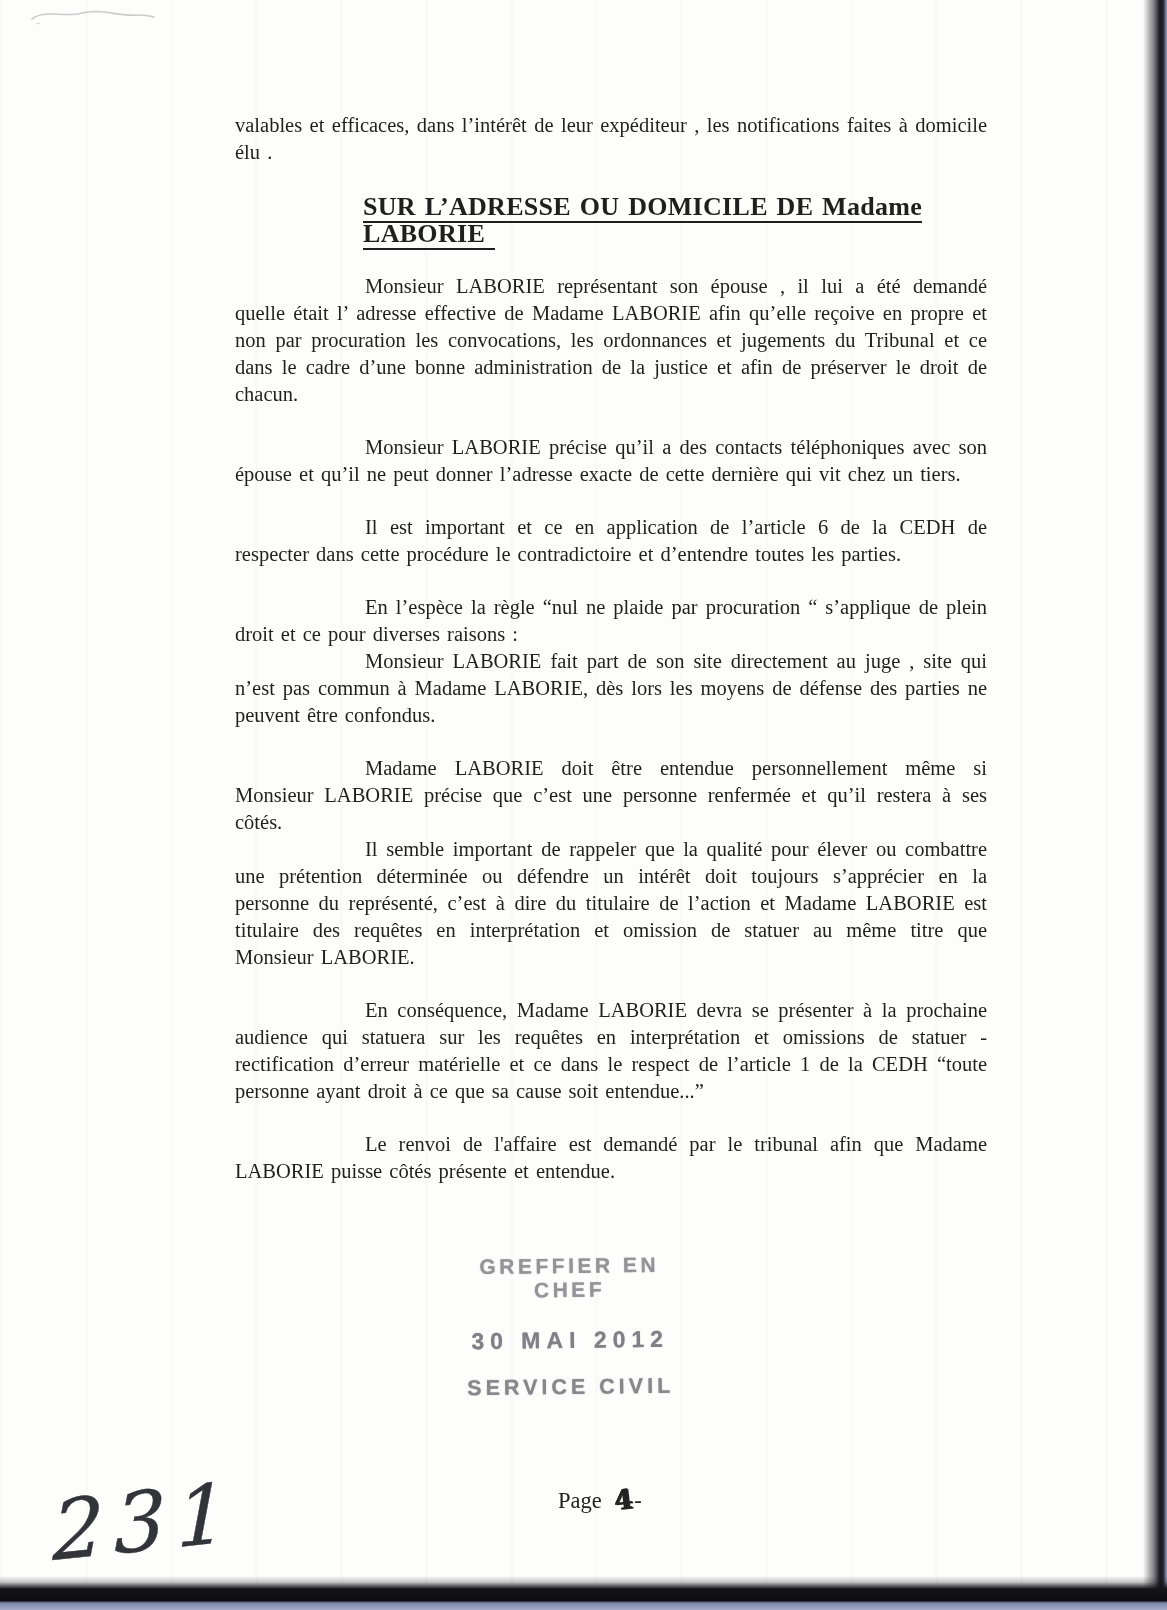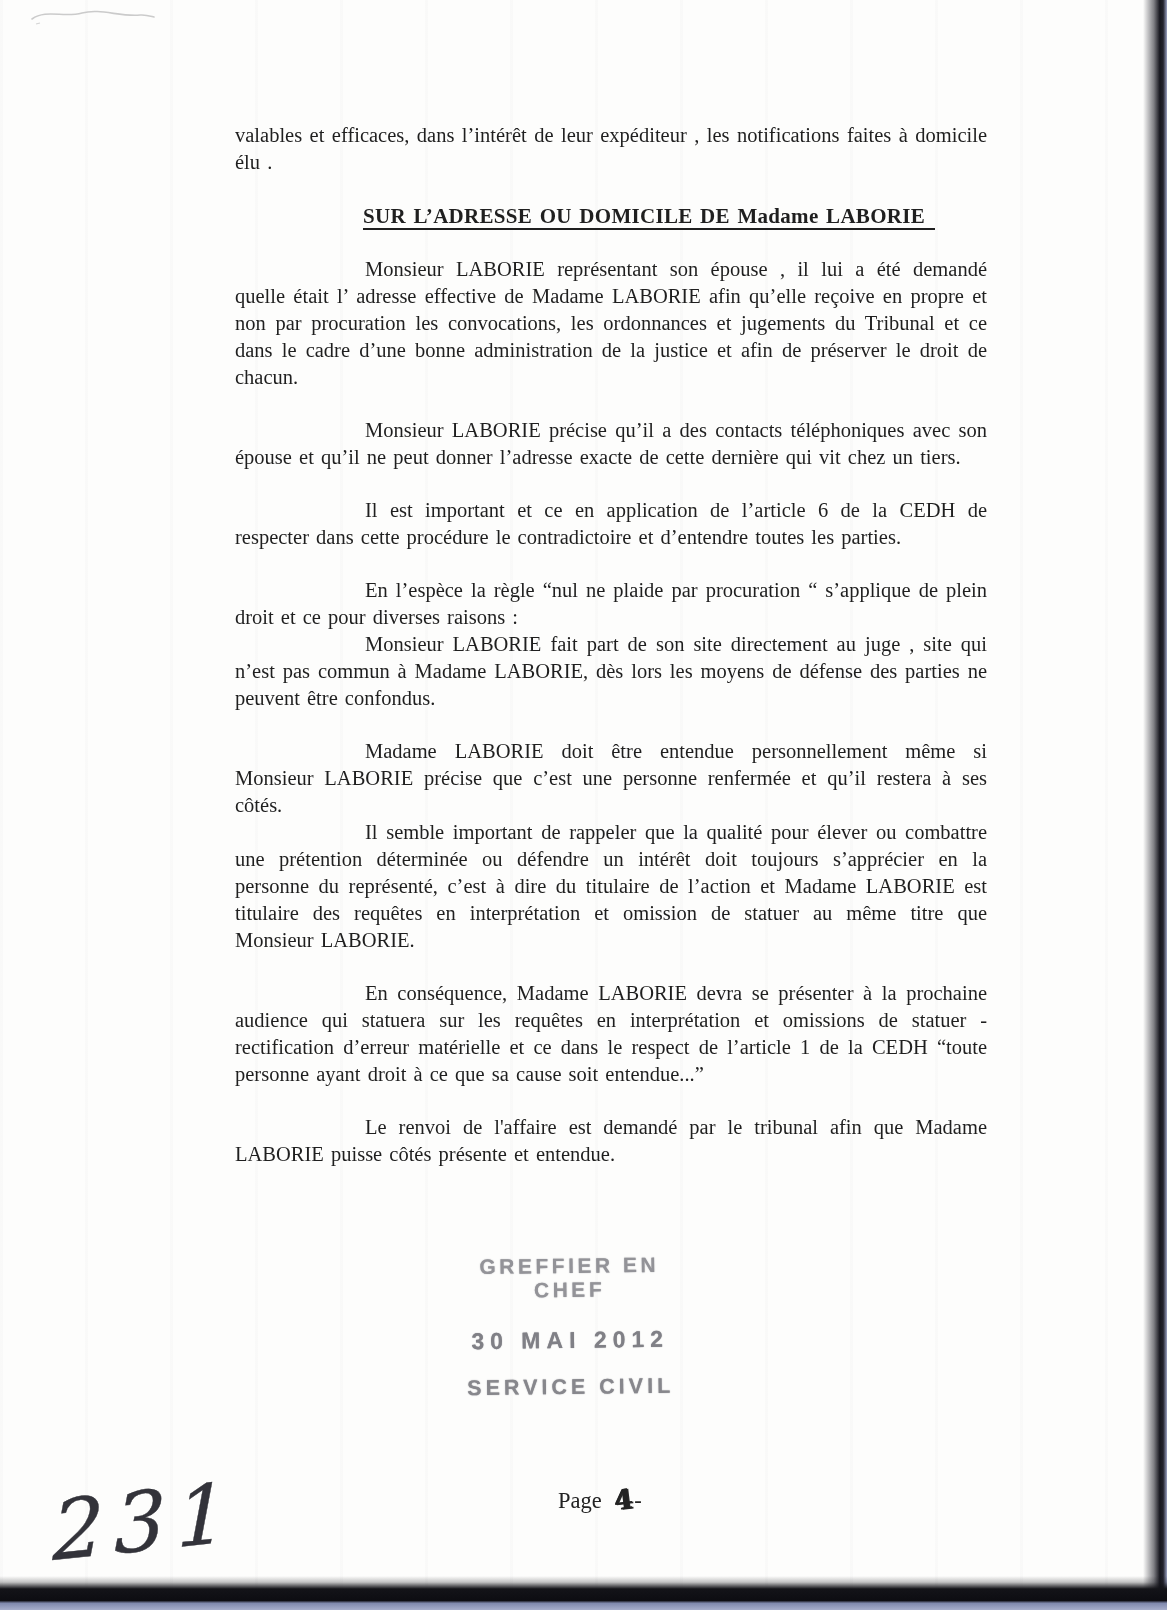--- a/index.html
+++ b/index.html
@@ -29,31 +29,31 @@
   
   .scan-edge-bottom {
     position:absolute; left:0; bottom:0; width:100%; height:34px;
     background:linear-gradient(to bottom,
       rgba(20,20,26,0) 0%, rgba(20,20,26,0.25) 18%,
       #131318 38%, #0d0d12 72%, #7f88ad 80%, #a7aecb 100%);
   }
   .pencil-marks { position:absolute; left:28px; top:4px; }
 
   .content {
-    position:absolute; left:235px; top:122px; width:752px;
+    position:absolute; left:235px; top:112px; width:752px;
     font-size:20.5px; line-height:27px;
     text-align:justify; word-spacing:2px;
   }
   .content p { margin:0; }
   .content p.gap { margin-top:26px; }
   .content p.indent { text-indent:130px; }
 
   .heading {
     margin-top:27px; margin-left:128px;
-    font-weight:bold; font-size:21px; letter-spacing:0.3px;
+    font-weight:bold; font-size:26px; letter-spacing:0.3px;
     text-indent:0; text-align:left;
   }
   .heading span { border-bottom:2.5px solid #1f1f1f; padding-right:10px; }
 
   
   .stamp {
     position:absolute; left:455px; top:1254px; width:230px;
     text-align:center;
     font-family:"Liberation Sans", sans-serif;
     font-weight:bold;

